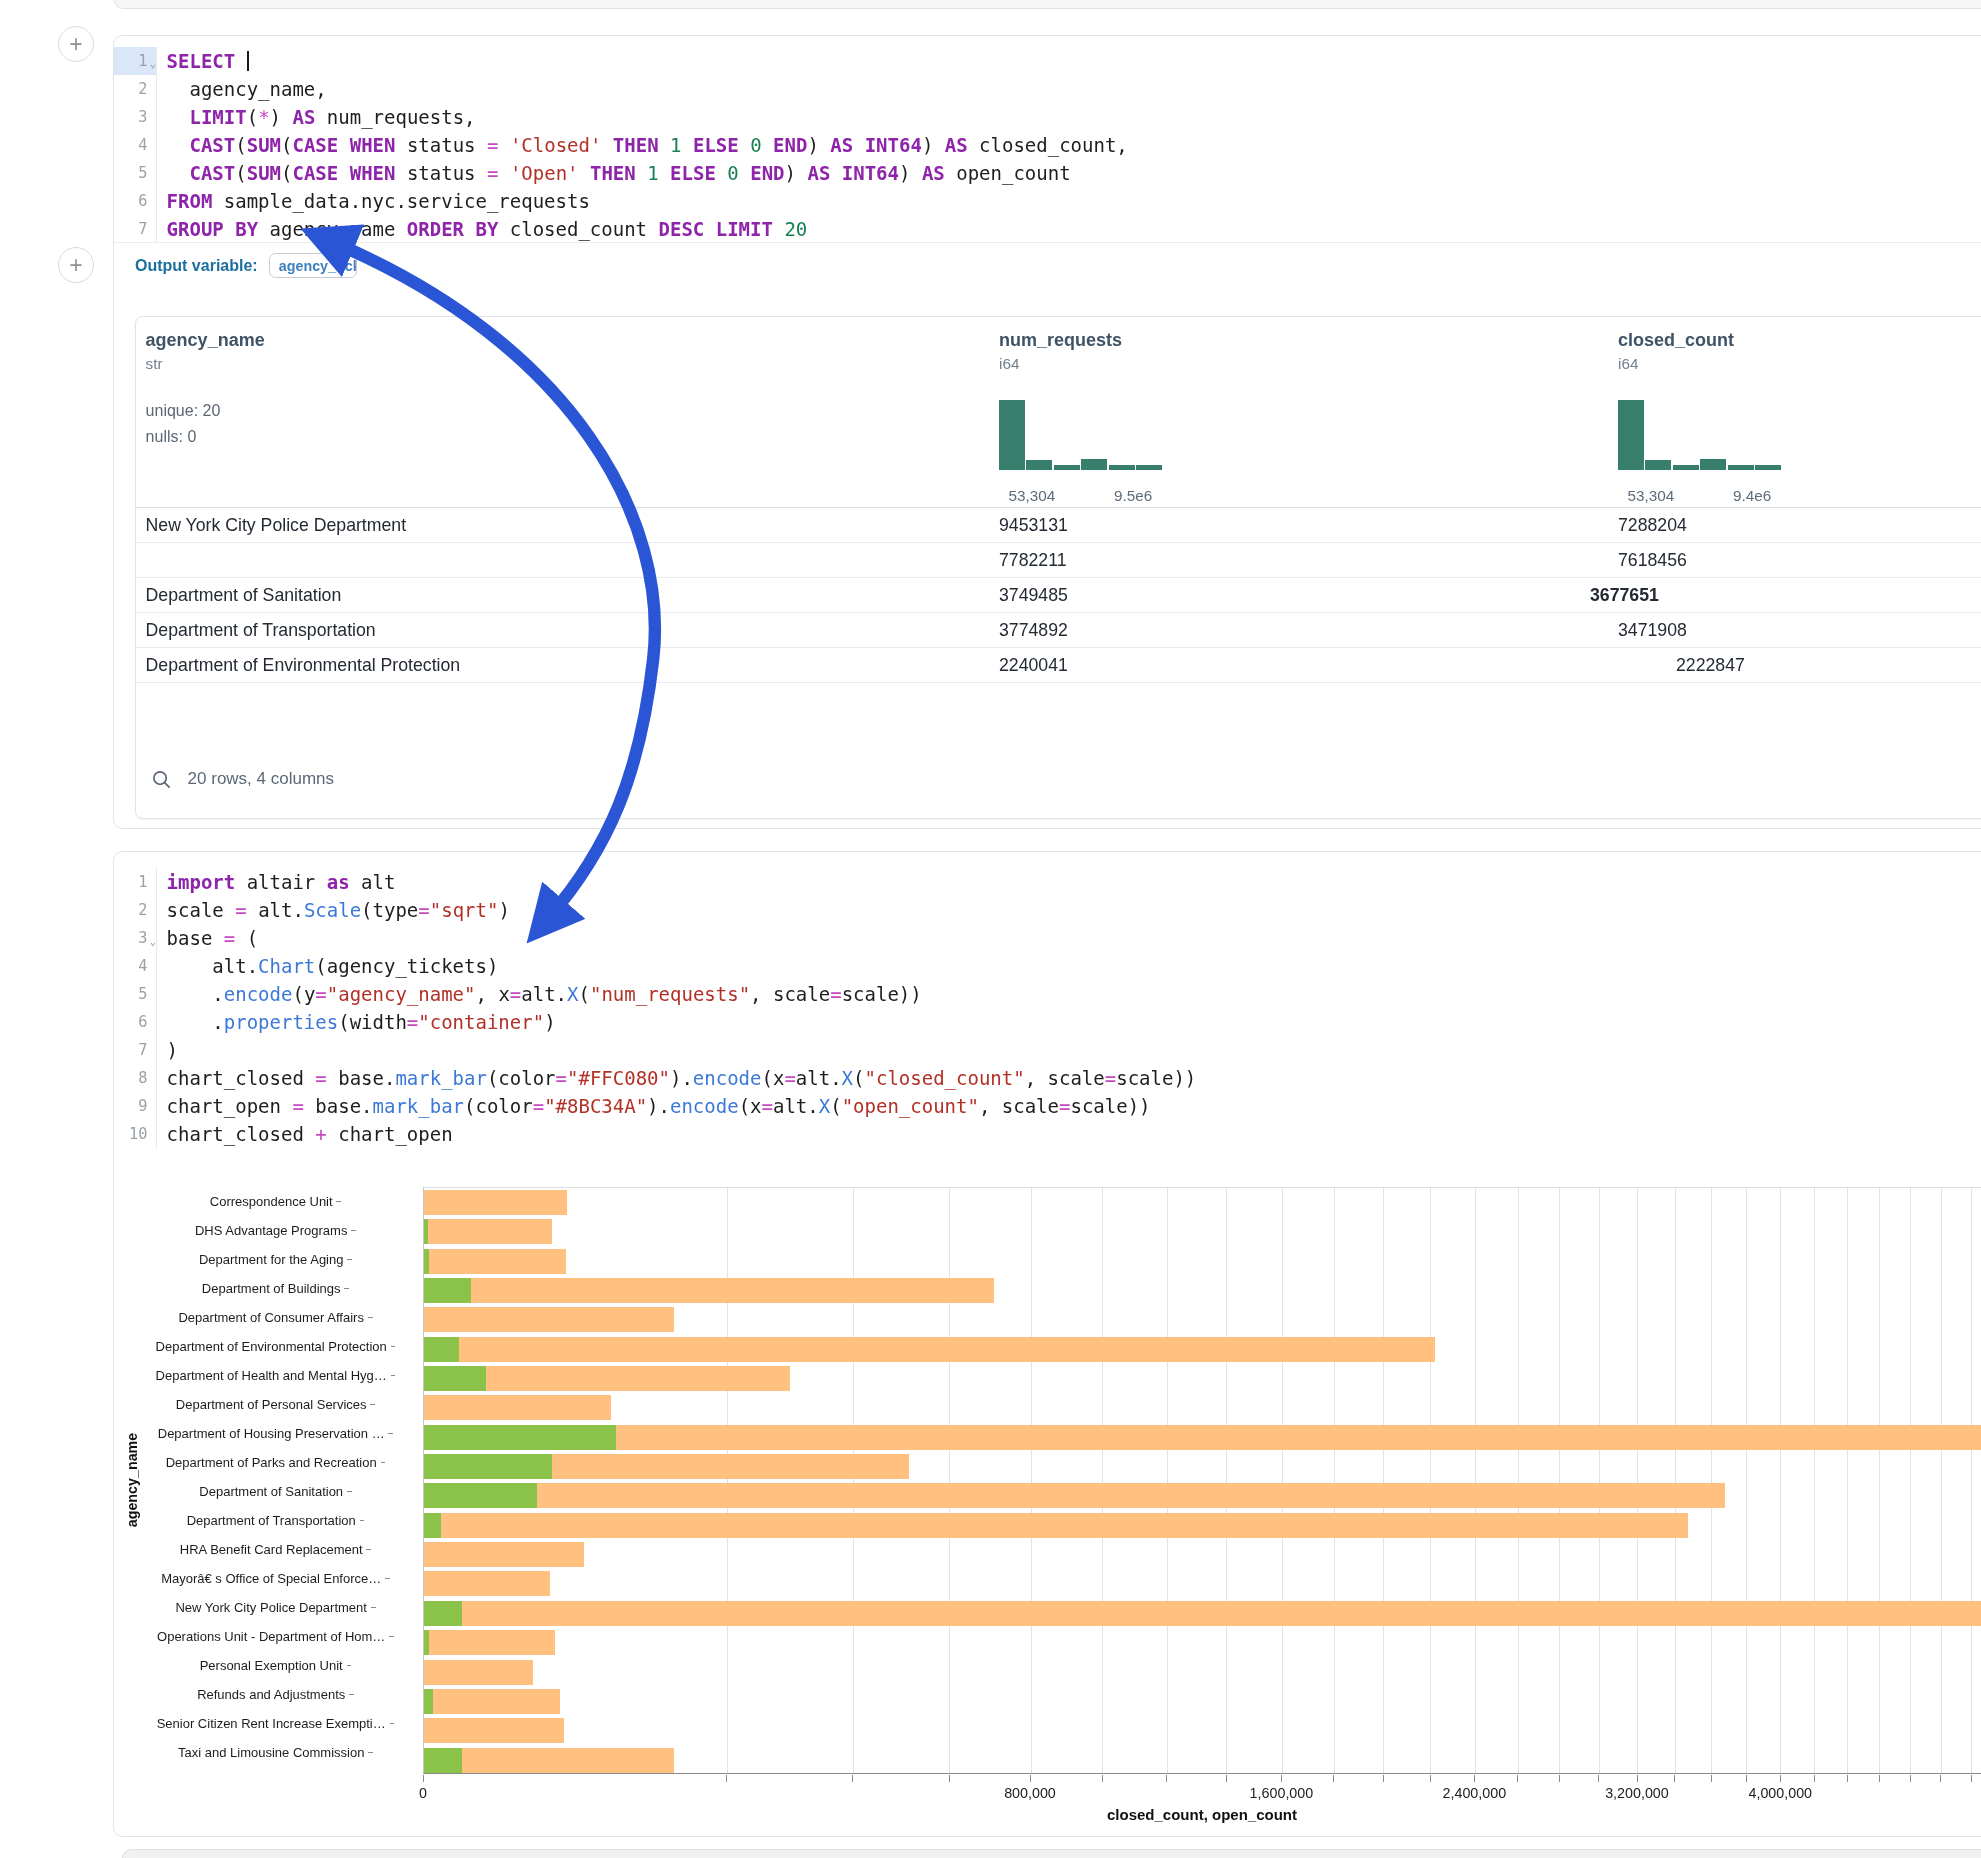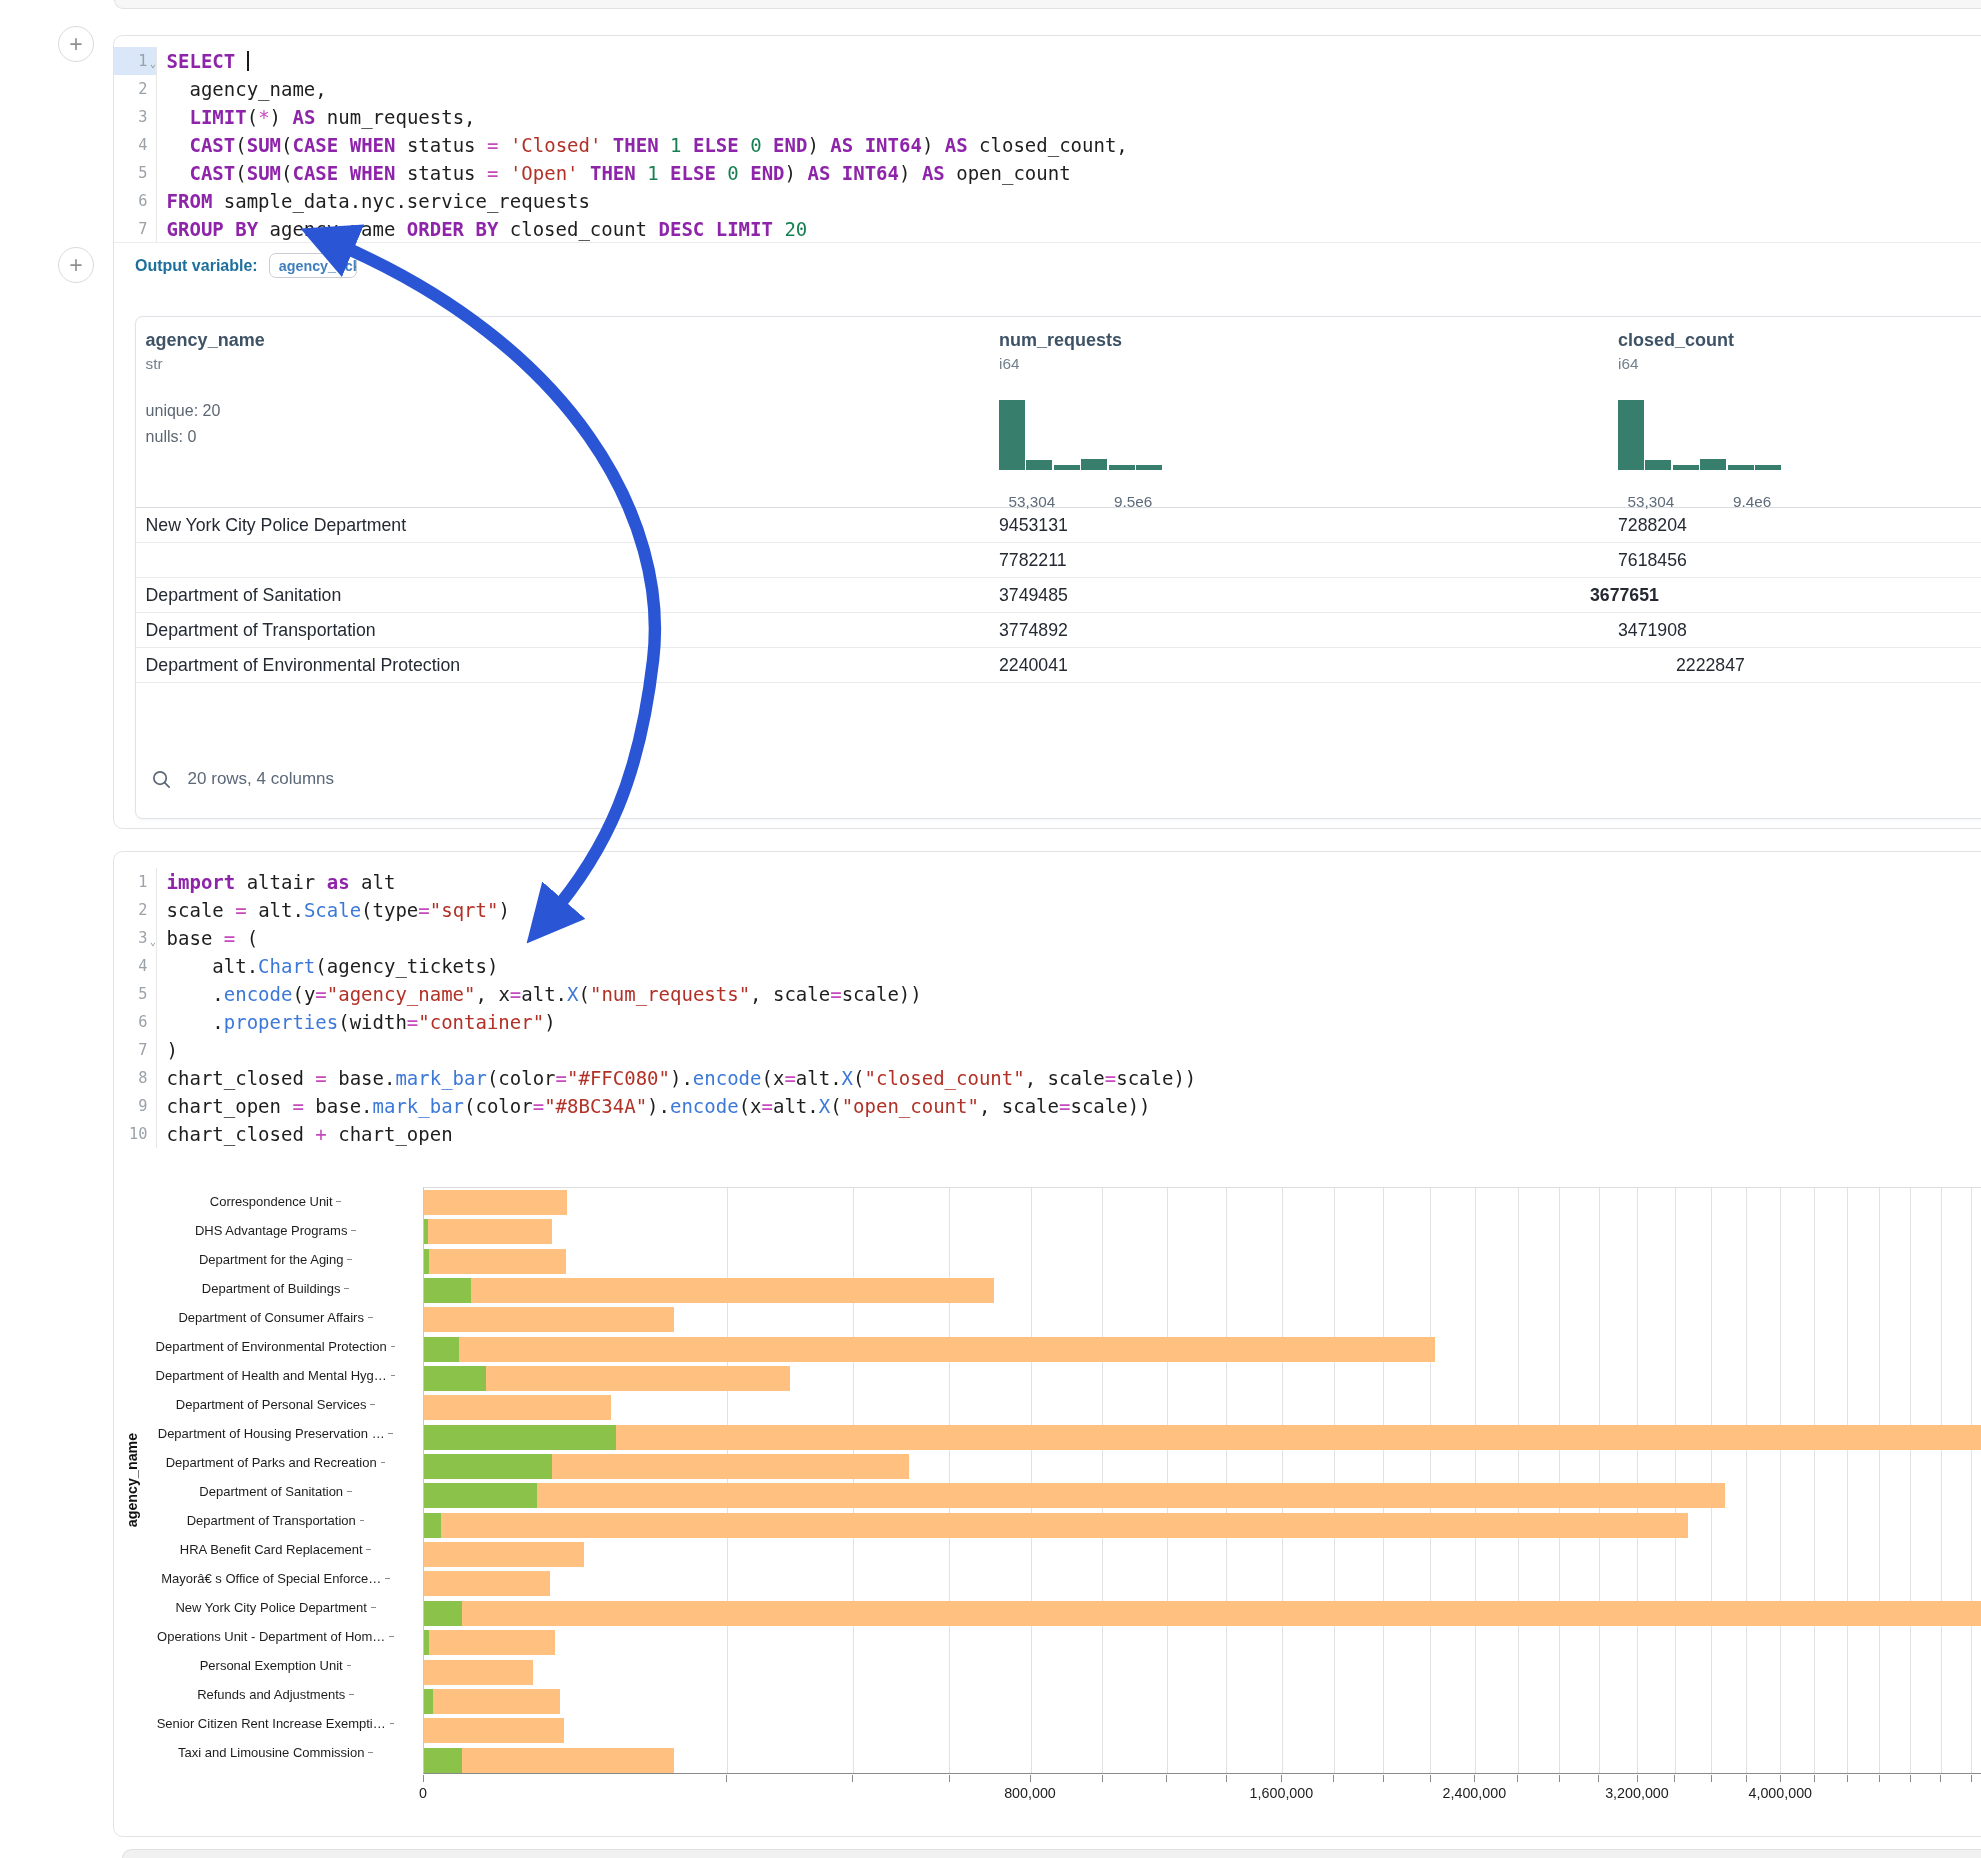--- a/index.html
+++ b/index.html
@@ -48,21 +48,21 @@
     border-radius:6.7px;padding:3.8px 8.6px;font-size:14.3px;font-weight:700;color:var(--pill-text);background:#fff;cursor:pointer}
 
   
   #tbl-header{position:absolute;left:0;top:0;width:100%;height:191px;border-bottom:1px solid #d9dde2}
   .th-col{position:absolute;top:13.4px}
   .th-name{font-size:18px;font-weight:700;color:#3f5366}
   .th-type{font-size:15.3px;color:#73808e;margin-top:3.8px}
   .th-stats{font-size:16px;color:#5c6773;margin-top:25px;line-height:26px}
   .hist{display:flex;align-items:flex-end;gap:1.9px;width:163px;height:70px;margin-top:27px}
   .hist i{flex:1;background:var(--hist-bar)}
-  .hist-labs{position:relative;width:187px;height:19px;font-size:15.3px;color:#5e6b7a;margin-top:23px}
+  .hist-labs{position:relative;width:187px;height:19px;font-size:15.3px;color:#5e6b7a;margin-top:17px}
   .hist-labs .mn{position:absolute;left:9.6px}
   .hist-labs .mx{position:absolute;left:115px}
   #tbl-rows{position:absolute;left:0;top:191px;width:100%}
   .t-row{position:relative;height:35px;border-bottom:1px solid #e8eaee}
   .t-cell{position:absolute;top:0;line-height:35px;font-size:17.7px;color:#242a33;white-space:nowrap}
   #tbl-footer{position:absolute;left:0;top:442px;height:40px;display:flex;align-items:center;padding-left:15.3px;gap:15.3px;
     color:#5c6878;font-size:17px}
 
   
   #chart-layer{position:absolute;left:0;top:0;width:100%;height:100%;pointer-events:none}
@@ -418,20 +418,21 @@
         <div class="xtick" style="left: 95.4314%;"></div>
         <div class="xtick" style="left: 97.3993%;"></div>
         <div class="xtick" style="left: 99.3282%;"></div>
         <div class="xlab" style="left: 0%;">0</div>
         <div class="xlab" style="left: 38.9597%;">800,000</div>
         <div class="xlab" style="left: 55.0974%;">1,600,000</div>
         <div class="xlab" style="left: 67.4802%;">2,400,000</div>
         <div class="xlab" style="left: 77.9194%;">3,200,000</div>
         <div class="xlab" style="left: 87.1166%;">4,000,000</div>
       </div>
+    <div id="x-title">closed_count, open_count</div>
   </div>
 
   <svg id="arrow-annotation" width="1982" height="1858" viewBox="0 0 2073 1944">
     <defs>
       <marker id="ah" viewBox="0 0 10 10" refX="4" refY="5" markerWidth="4.6" markerHeight="4.6" orient="auto-start-reverse">
         <path d="M0,0 L10,5 L0,10 z" fill="#2A56D6"></path>
       </marker>
     </defs>
     <path d="M347,253 C600,360 700,545 683,690 C669,812 636,888 574,960" fill="none" stroke="#2A56D6" stroke-width="13" stroke-linecap="round" marker-start="url(#ah)" marker-end="url(#ah)"></path>
   </svg>

